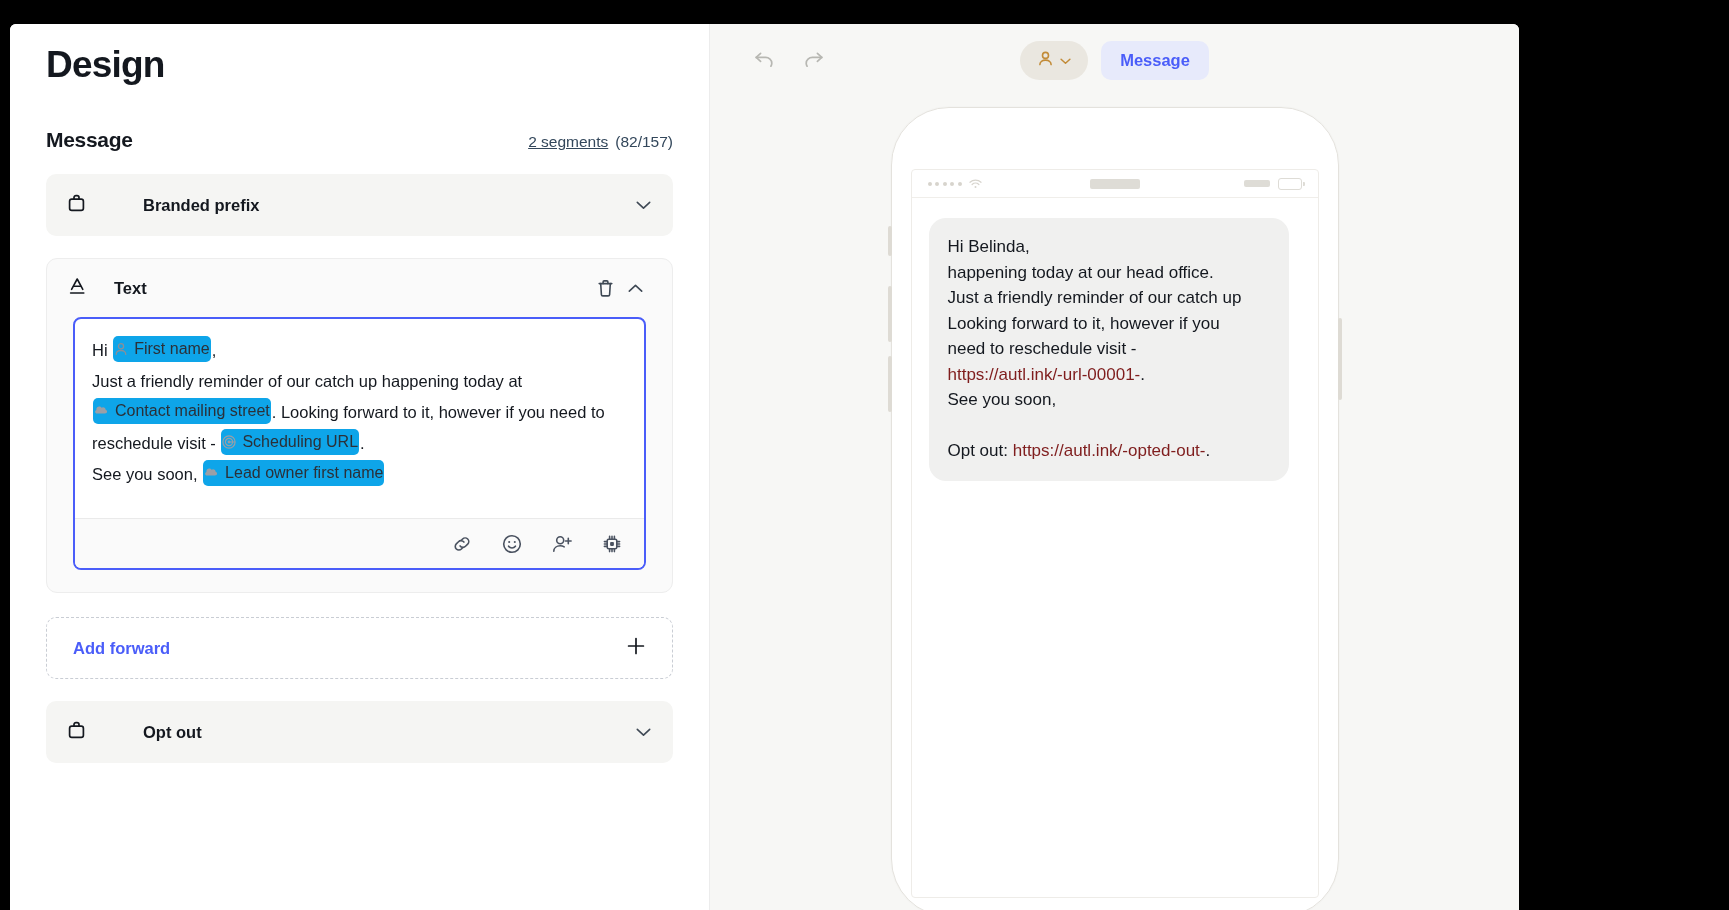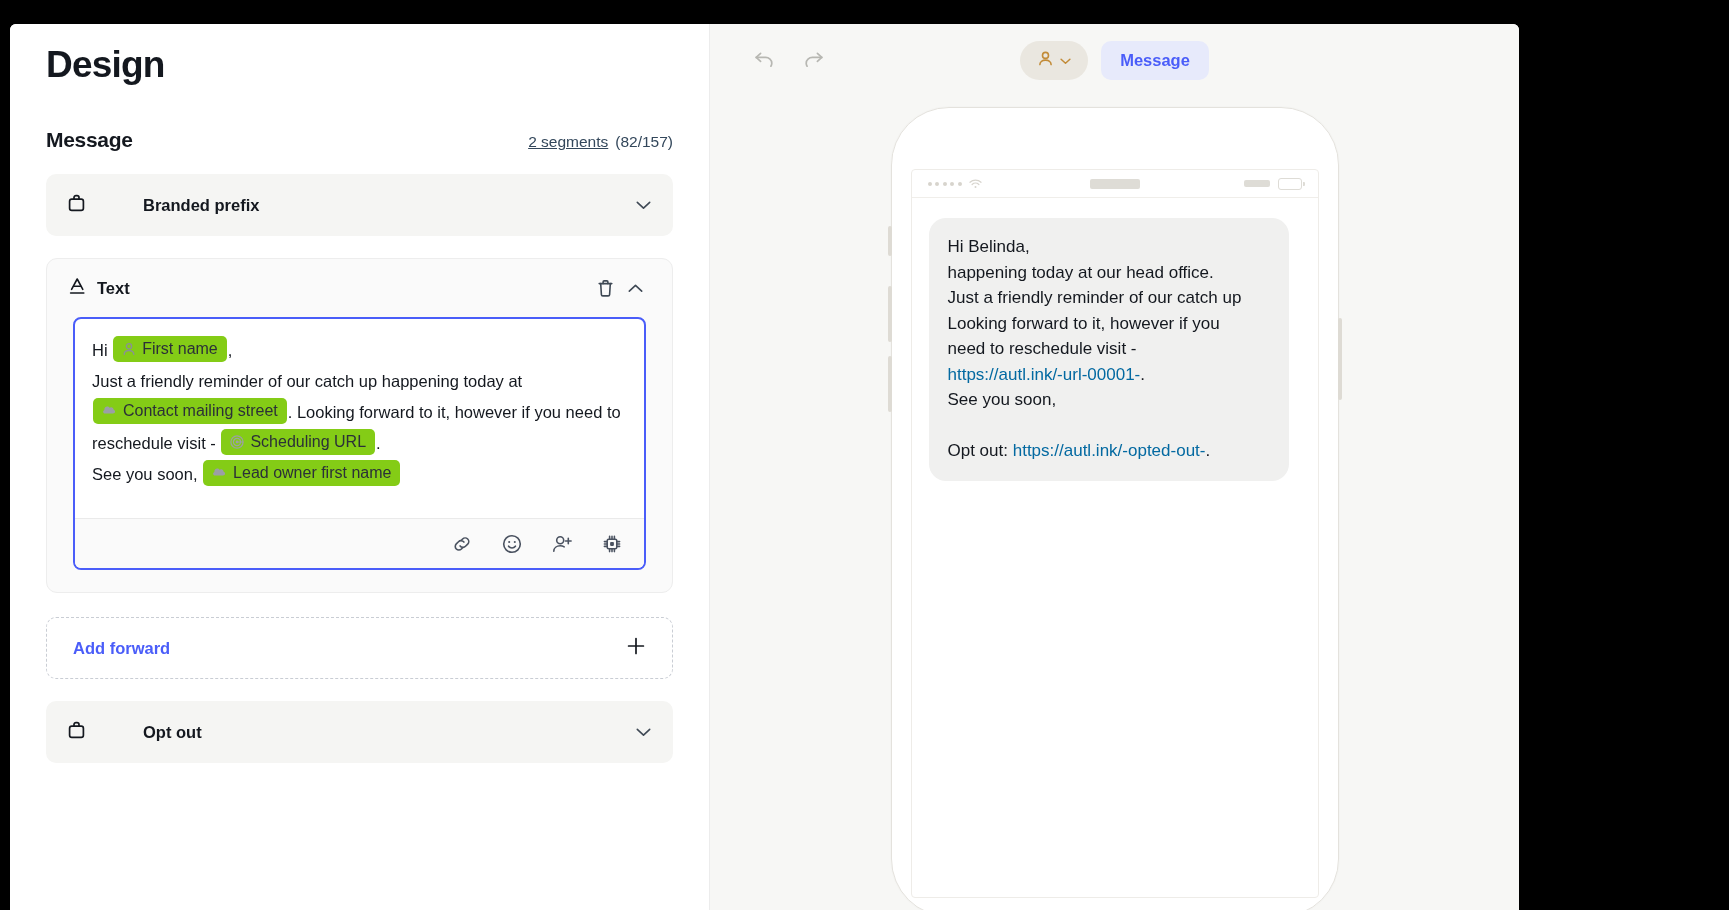--- a/index.html
+++ b/index.html
@@ -101,21 +101,21 @@
   .text-card-header {
     height: 58px;
     display: flex;
     align-items: center;
     padding: 0 22px;
   }
   .text-card-header .card-title {
     font-size: 16.5px;
     font-weight: bold;
     color: #14181f;
-    margin-left: 11px;
+    margin-left: 28px;
     flex: 1;
   }
   .hdr-btn {
     width: 30px; height: 30px;
     display: flex; align-items: center; justify-content: center;
     cursor: pointer;
     color: #3f4955;
   }
 
   .text-card-body {
@@ -134,23 +134,23 @@
     line-height: 31px;
     color: #14181f;
     min-height: 198px;
   }
   .editor-line { display: block; }
 
   .token {
     display: inline-flex;
     align-items: center;
     gap: 6px;
-    background: #84cc16;
+    background: #0ea5e9;
     border-radius: 5px;
-    padding: 2px 9px;
+    padding: 2px 1px;
     font-size: 16px;
     color: #2b3038;
     vertical-align: baseline;
     line-height: 22px;
     margin: 0 1px;
     cursor: pointer;
   }
   .token svg { display: block; flex: 0 0 auto; }
 
   .editor-toolbar {
@@ -333,21 +333,21 @@
   .bubble {
     background: #f0f0ef;
     border-radius: 17px;
     padding: 16px 19px 18px 19px;
     font-size: 17px;
     line-height: 25.5px;
     color: #14181f;
     max-width: 360px;
     position: relative;
   }
-  .bubble-link { color: #0369a1; }
+  .bubble-link { color: #7f1d1d; }
   .bubble-line { display: block; }
   .bubble-spacer { display: block; height: 25px; }
 
   svg { overflow: visible; }
 </style>
 </head>
 <body>
 
 <div class="app-window">
 

